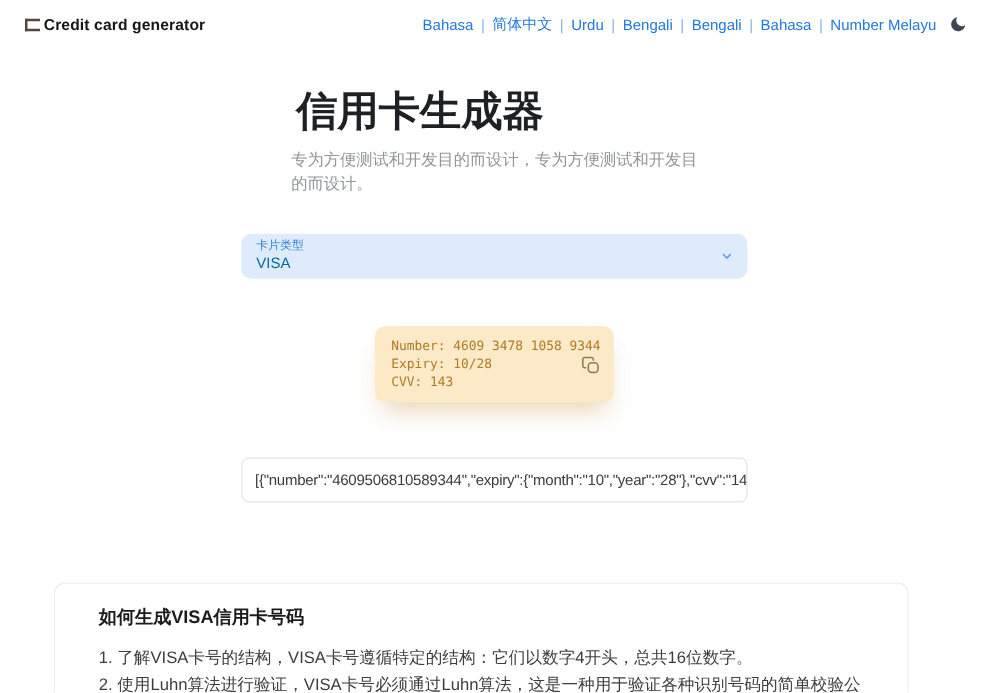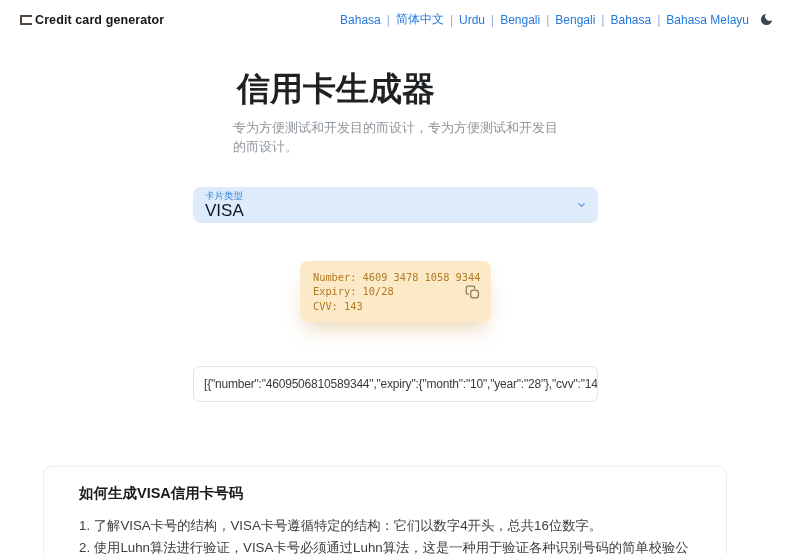--- a/index.html
+++ b/index.html
@@ -44,21 +44,21 @@
   }
 
   
   .controls-row { display: flex; gap: 13px; margin-top: 30px; }
   .select {
     flex: 1; position: relative; height: 36px;
     background: #ddebfa; border-radius: 8px;
     padding: 4px 30px 4px 12px; cursor: pointer;
   }
   .select-label { display: block; font-size: 9.5px; color: #3585d6; line-height: 12px; font-family: Liberation Mono, monospace; }
-  .select-value { display: block; font-size: 17px; color: #0f172a; line-height: 15px; }
+  .select-value { display: block; font-size: 12px; color: #0369a1; line-height: 15px; }
   .chevron { position: absolute; right: 11px; top: 50%; transform: translateY(-50%); line-height: 0; }
 
   
   .card-row { display: flex; justify-content: center; margin-top: 38px; }
   .cc-card {
     position: relative; width: 191px;
     background: #fbe9c8; border-radius: 8px;
     padding: 9px 30px 9px 13px;
     box-shadow: 0 12px 20px -6px rgba(205,160,90,.45);
   }
@@ -119,21 +119,21 @@
       </span>
         <span class="lang-item">
         <a class="lang-link">Bengali</a>
         <span class="sep">|</span>
       </span>
         <span class="lang-item">
         <a class="lang-link">Bahasa</a>
         <span class="sep">|</span>
       </span>
         <span class="lang-item">
-        <a class="lang-link">Bahasa Melayu</a>
+        <a class="lang-link">Number Melayu</a>
 
       </span>
       </span>
     <button class="theme-toggle">
       <svg width="15" height="15" viewBox="0 0 24 24" fill="#3f4653">
           <path d="M21 12.79A9 9 0 1 1 11.21 3a7 7 0 0 0 9.79 9.79z"></path>
         </svg>
     </button>
   </nav>
 </header>

